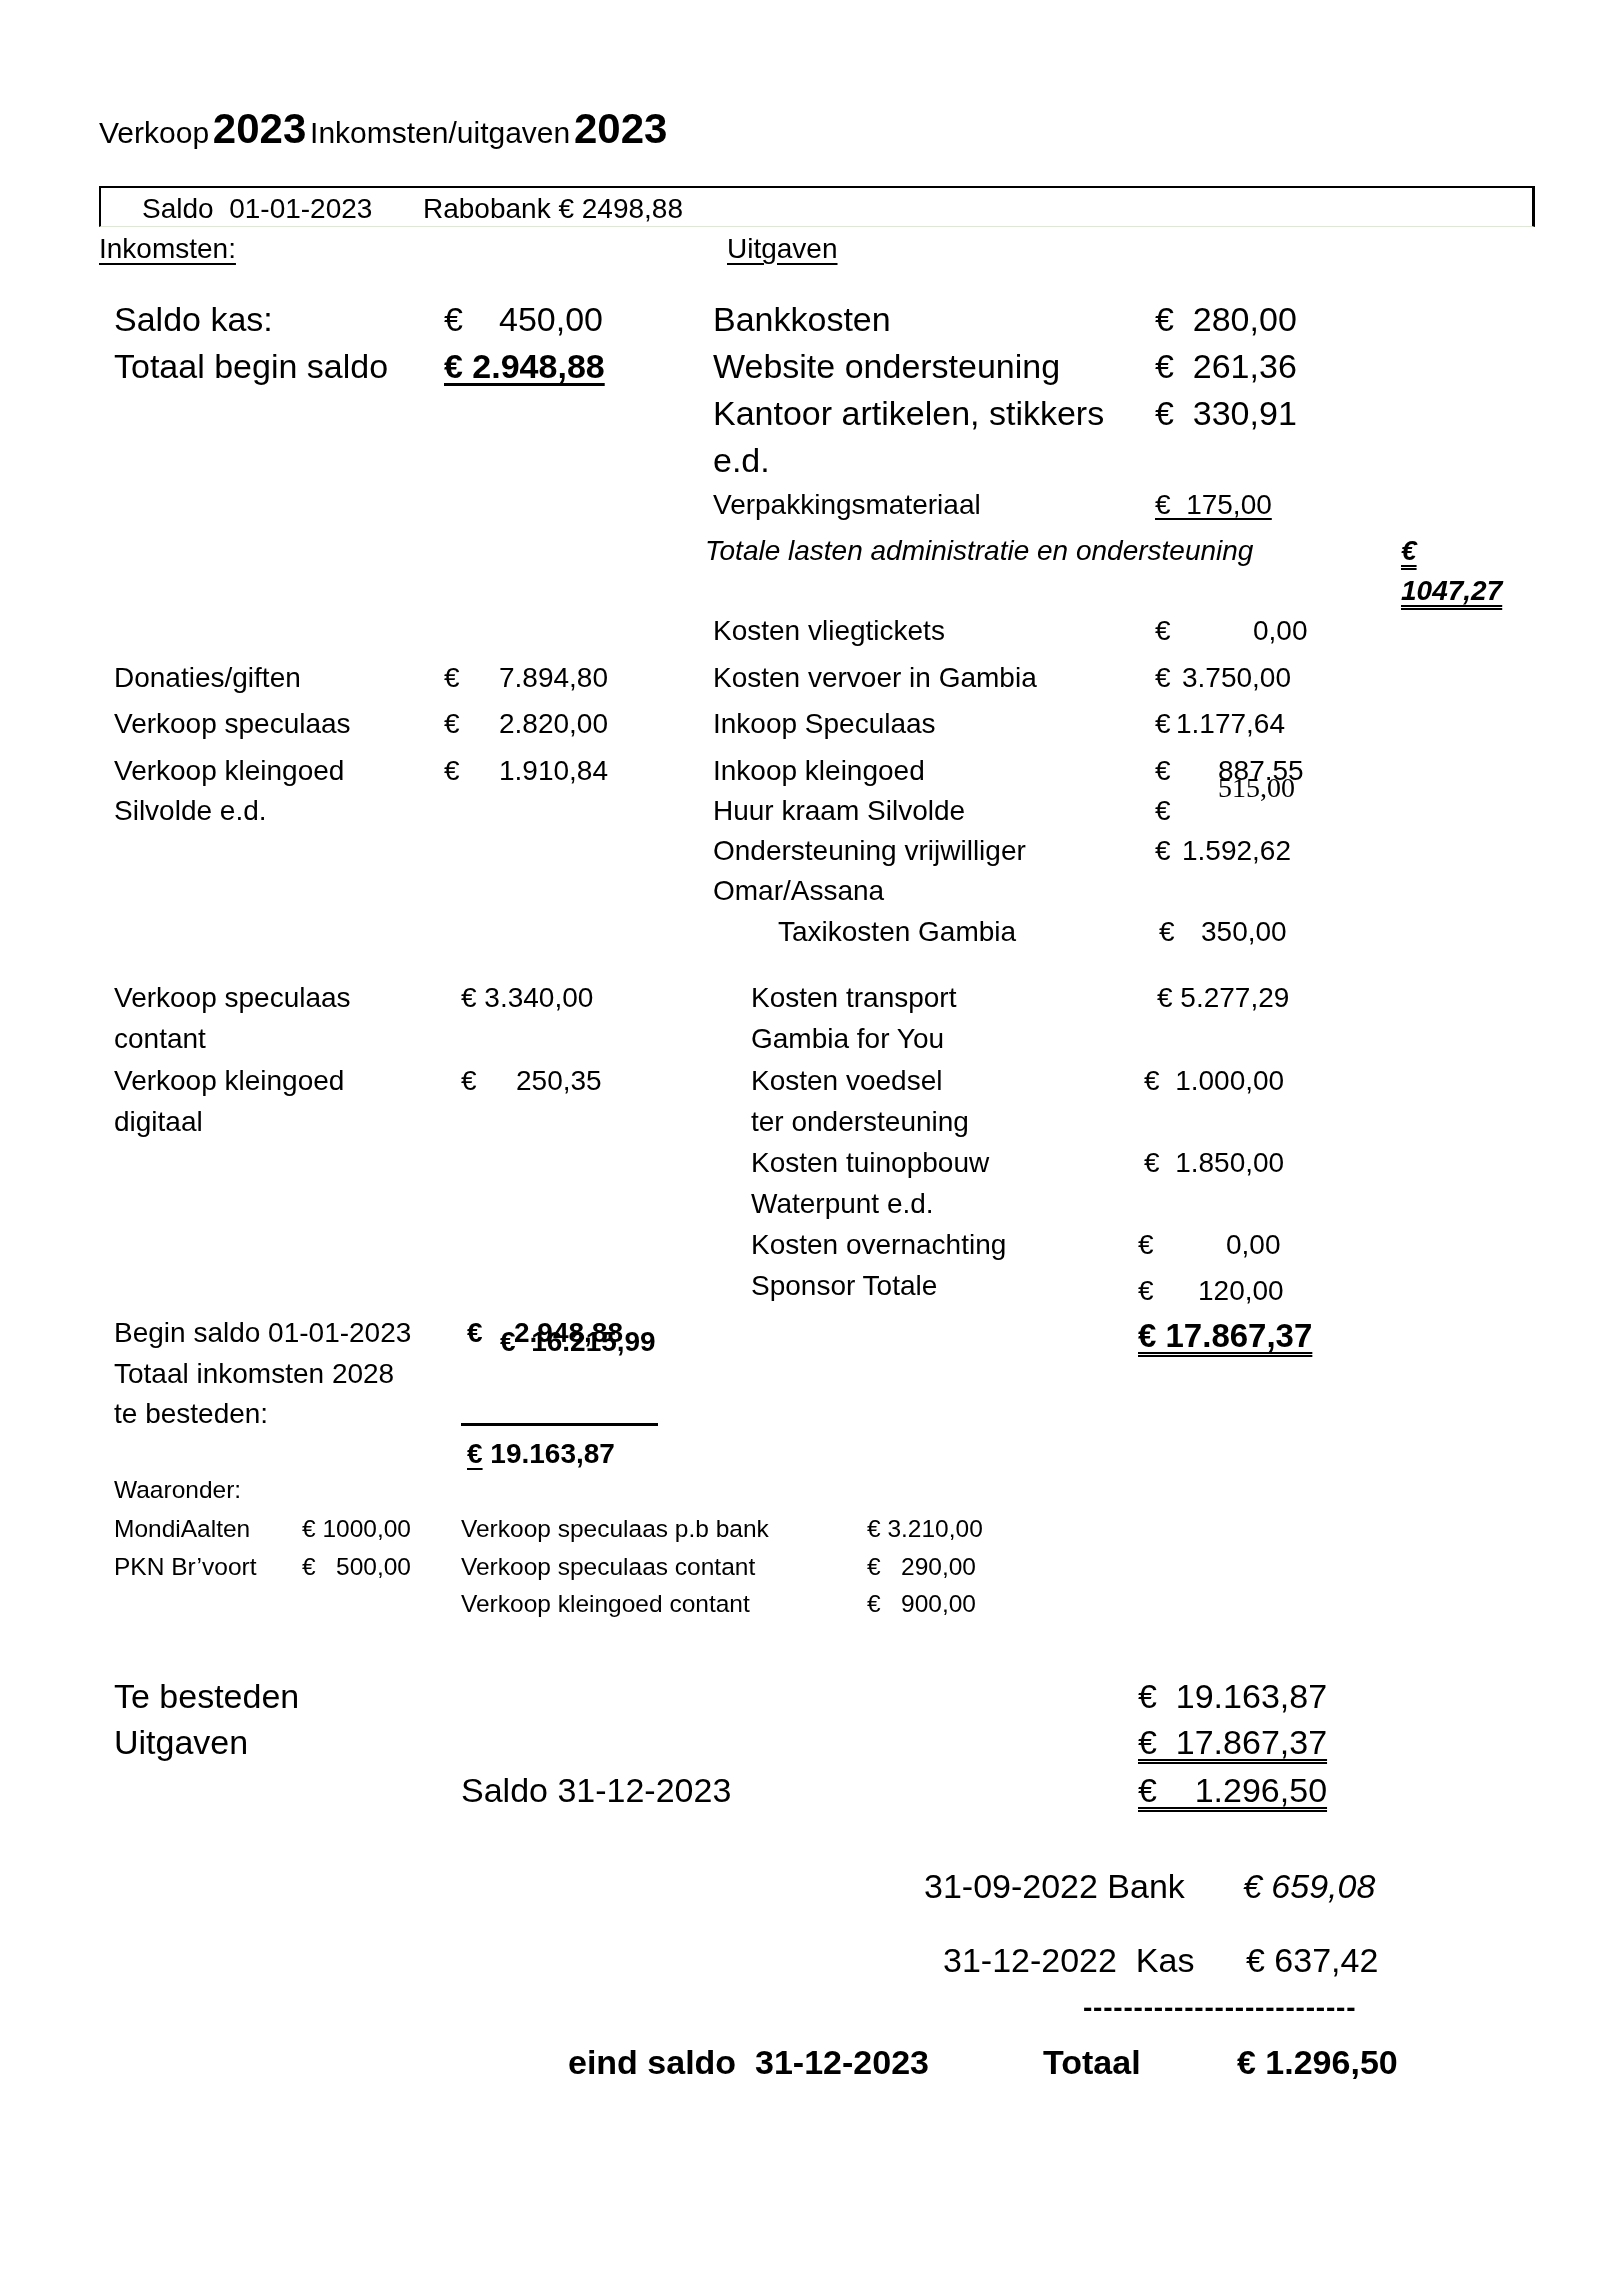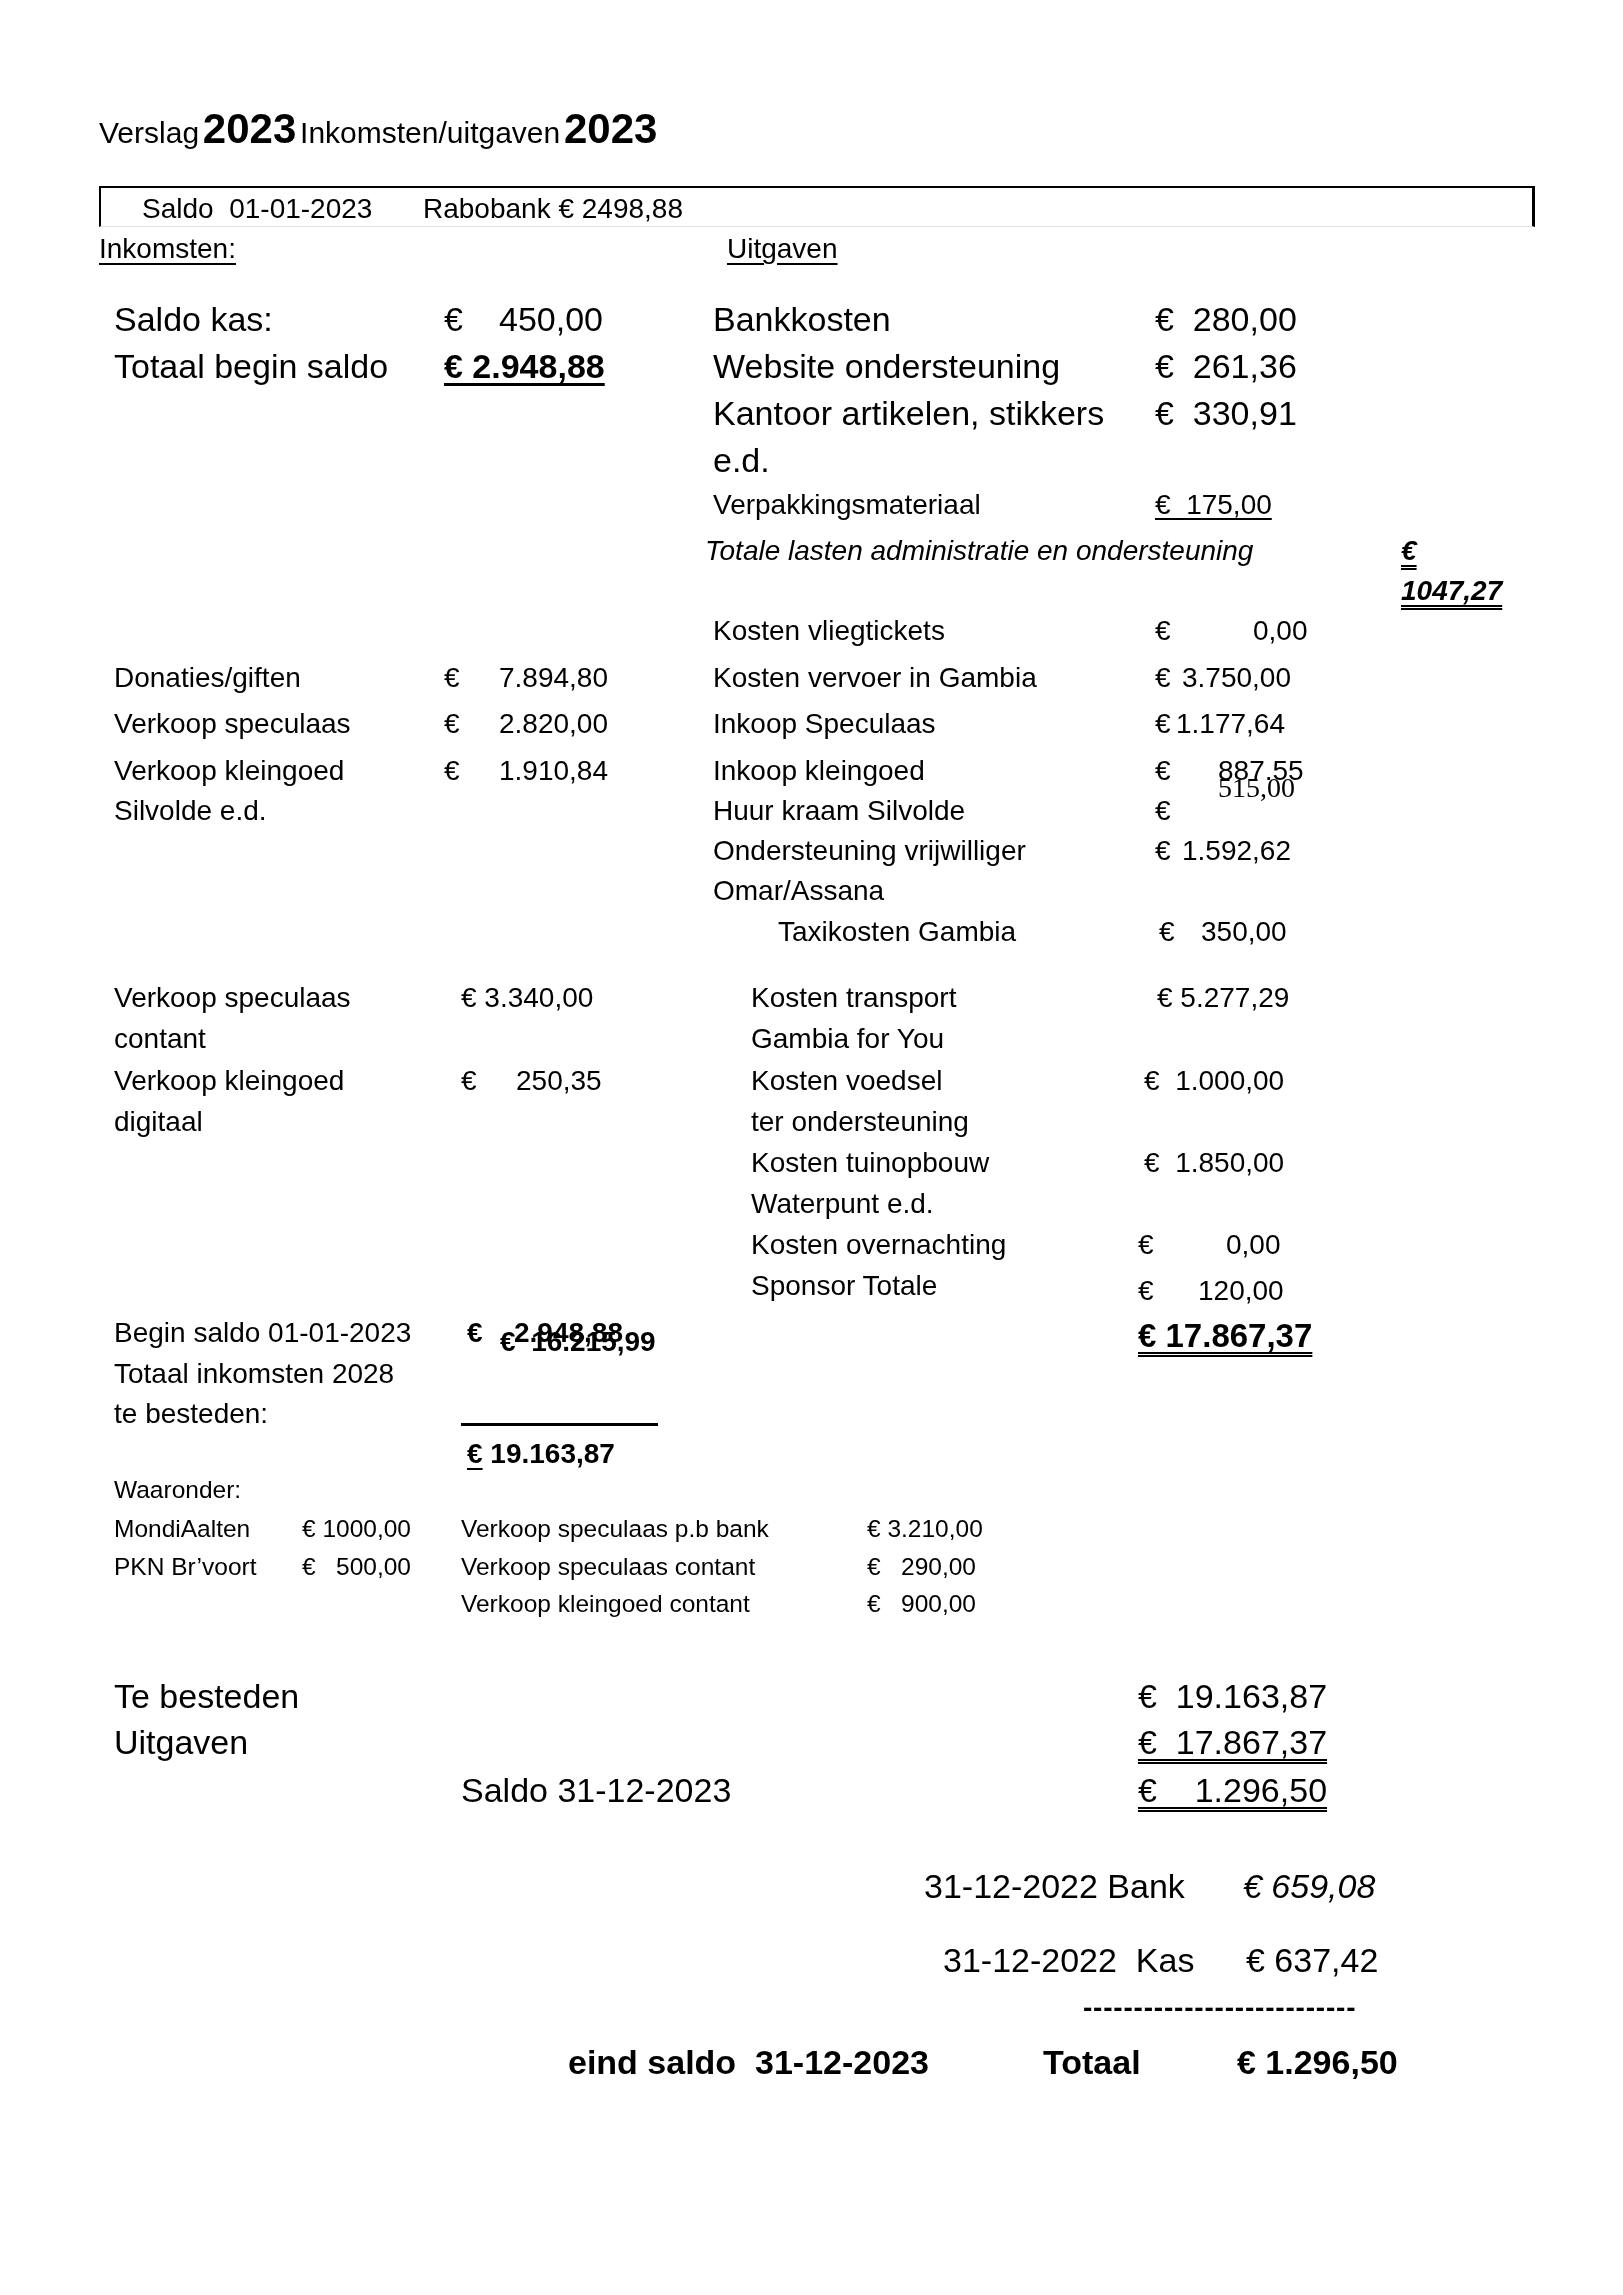--- a/index.html
+++ b/index.html
@@ -16,21 +16,21 @@
   .uu { text-decoration: underline double; text-underline-offset: 5px; text-decoration-thickness: 1.7px; }
   #title-box { position: absolute; left: 99px; top: 186px; width: 1436px; height: 41px;
                border-top: 2.5px solid #000; border-left: 2.5px solid #000; border-right: 3.4px solid #000;
                border-bottom: 1.7px solid #dfe8d6; box-sizing: border-box; }
   .hline { position: absolute; height: 2.5px; background: #000; }
 </style>
 </head>
 <body>
 
 <div class="t" style="left:99px; top:108px;">
-  <span class="f36">Verslag</span>
+  <span class="f36">Verkoop</span>
   <span class="b" style="font-size:42px;">2023</span>
   <span class="f36">Inkomsten/uitgaven</span>
   <span class="b" style="font-size:42px;">2023</span>
 </div>
 
 <div id="title-box"></div>
 <div class="t f33" style="left:142px; top:195px; white-space:pre;">Saldo  01-01-2023</div>
 <div class="t f33" style="left:423px; top:195px;">Rabobank € 2498,88</div>
 
 <div class="t f33 u" style="left:99px; top:235px; text-decoration-thickness:1.7px;">Inkomsten:</div>
@@ -138,21 +138,21 @@
 <div class="t f29" style="left:461px; top:1592px;">Verkoop kleingoed contant</div>
 <div class="t f29" style="left:867px; top:1592px; white-space:pre;">€   900,00</div>
 
 <div class="t f42" style="left:114px; top:1679px;">Te besteden</div>
 <div class="t f42" style="left:1138px; top:1679px; white-space:pre;">€  19.163,87</div>
 <div class="t f42" style="left:114px; top:1725px;">Uitgaven</div>
 <div class="t f42 uu" style="left:1138px; top:1725px; white-space:pre;">€  17.867,37</div>
 <div class="t f42" style="left:461px; top:1773px;">Saldo 31-12-2023</div>
 <div class="t f42 uu" style="left:1138px; top:1773px; white-space:pre;">€    1.296,50</div>
 
-<div class="t f42" style="left:924px; top:1869px;">31-12-2022 Bank</div>
+<div class="t f42" style="left:924px; top:1869px;">31-09-2022 Bank</div>
 <div class="t f42" style="left:1243px; top:1869px;font-style:italic;">€ 659,08</div>
 <div class="t f42" style="left:943px; top:1943px; white-space:pre;">31-12-2022  Kas</div>
 <div class="t f42" style="left:1246px; top:1943px;">€ 637,42</div>
 <div class="t f33 b" style="left:1083px; top:1994px; letter-spacing:0.8px;">---------------------------</div>
 <div class="t f42 b" style="left:568px; top:2045px; white-space:pre;">eind saldo  31-12-2023</div>
 <div class="t f42 b" style="left:1043px; top:2045px;">Totaal</div>
 <div class="t f42 b" style="left:1237px; top:2045px;">€ 1.296,50</div>
 
 
 </body></html>

